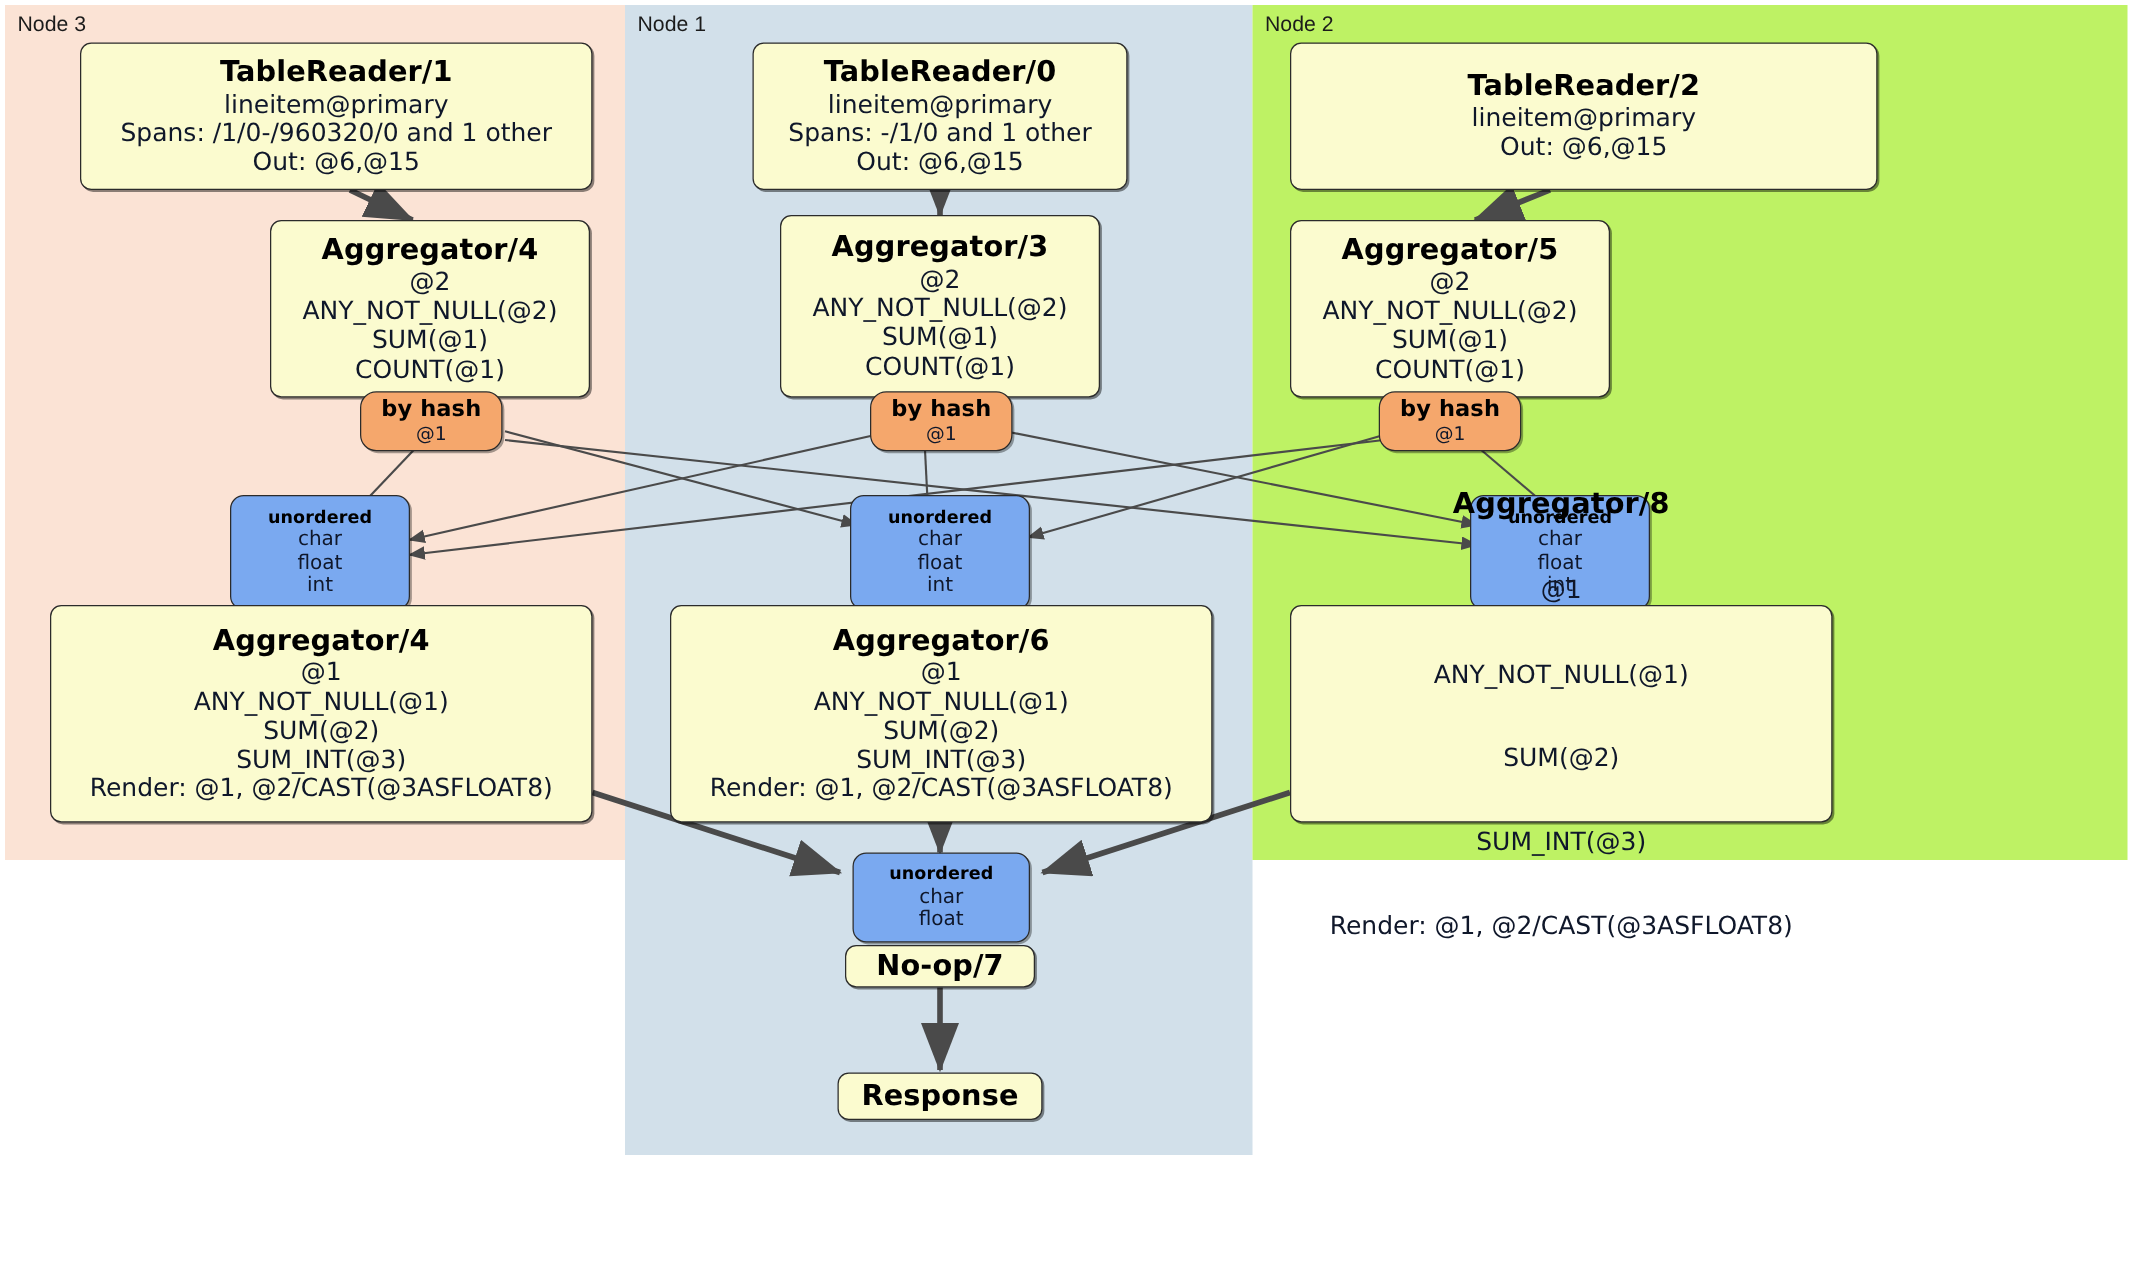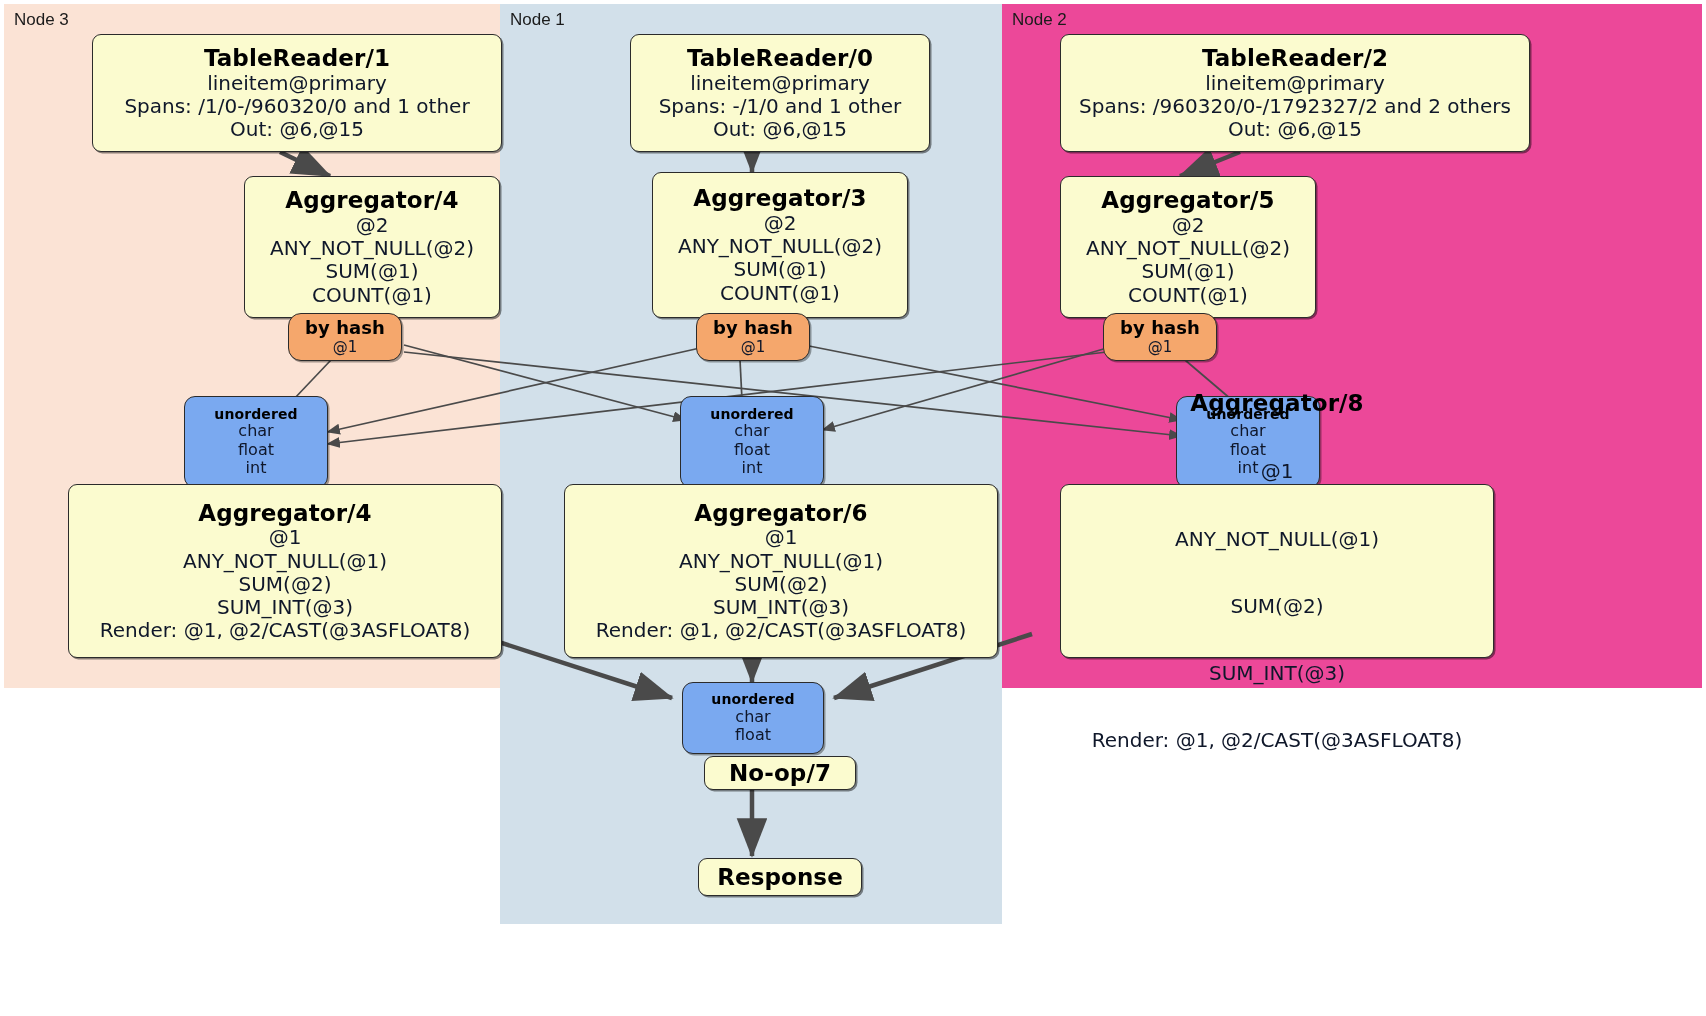--- a/index.html
+++ b/index.html
@@ -8,21 +8,21 @@
 
   .node-panel{position:absolute;box-sizing:border-box;}
   .panel-label{position:absolute;left:10px;top:6px;font-size:17px;color:#1b1b1b;
     font-family:"Liberation Sans",sans-serif;white-space:nowrap;}
 
   svg.edges{position:absolute;left:0;top:0;width:1706px;height:1016px;pointer-events:none;}
 
   .box{position:absolute;box-sizing:border-box;border:1.6px solid #2b2b2b;
        display:flex;flex-direction:column;align-items:center;justify-content:center;
        text-align:center;line-height:1.16;}
-  .proc{background:#fbfbcf;border-radius:9px;box-shadow:1.5px 1.5px 0 rgba(0,0,0,.45);margin-left:28px;}
+  .proc{background:#fbfbcf;border-radius:9px;box-shadow:1.5px 1.5px 0 rgba(0,0,0,.45);}
   .router{background:#f5a76c;border-radius:13px;box-shadow:1.5px 1.5px 0 rgba(0,0,0,.35);}
   .receiver{background:#7aa9f0;border-radius:11px;box-shadow:1.5px 1.5px 0 rgba(0,0,0,.35);}
 
   .ttl{font-weight:bold;font-size:23px;color:#000;letter-spacing:.1px;}
   .ln{font-size:20px;color:#0f172a;}
   .router .ttl{font-size:18px;}
   .router .ln{font-size:15px;}
   .receiver .ttl{font-size:14px;}
   .receiver .ln{font-size:16px;}
 </style>
@@ -30,21 +30,21 @@
 <body>
 
 <div id="stage">
 
   <div class="node-panel" style="left:4px;top:4px;width:496px;height:684px;background:#fbe3d5;">
     <span class="panel-label">Node 3</span>
   </div>
   <div class="node-panel" style="left:500px;top:4px;width:502px;height:920px;background:#d2e0ea;">
     <span class="panel-label">Node 1</span>
   </div>
-  <div class="node-panel" style="left:1002px;top:4px;width:700px;height:684px;background:#ec4899;">
+  <div class="node-panel" style="left:1002px;top:4px;width:700px;height:684px;background:#bef264;">
     <span class="panel-label">Node 2</span>
   </div>
 
   <svg class="edges" viewBox="0 0 1706 1016">
     <defs>
       <marker id="ah" markerWidth="9" markerHeight="9" refX="7.6" refY="3.2" orient="auto" markerUnits="strokeWidth">
         <path d="M0,0 L8,3.2 L0,6.4 z" fill="#4a4a4a"></path>
       </marker>
       <marker id="ahT" markerWidth="10" markerHeight="10" refX="8.4" refY="3.4" orient="auto" markerUnits="strokeWidth">
         <path d="M0,0 L8.8,3.4 L0,6.8 z" fill="#4a4a4a"></path>
@@ -87,21 +87,20 @@
   <div class="box proc" style="left:602px;top:34px;width:300px;height:118px;">
     <div class="ttl">TableReader/0</div>
     <div class="ln">lineitem@primary</div>
     <div class="ln">Spans: -/1/0 and 1 other</div>
     <div class="ln">Out: @6,@15</div>
   </div>
 
   <div class="box proc" style="left:1032px;top:34px;width:470px;height:118px;">
     <div class="ttl">TableReader/2</div>
     <div class="ln">lineitem@primary</div>
-    <div class="ln">Spans: /960320/0-/1792327/2 and 2 others</div>
     <div class="ln">Out: @6,@15</div>
   </div>
 
   <div class="box proc" style="left:216px;top:176px;width:256px;height:142px;">
     <div class="ttl">Aggregator/4</div>
     <div class="ln">@2</div>
     <div class="ln">ANY_NOT_NULL(@2)</div>
     <div class="ln">SUM(@1)</div>
     <div class="ln">COUNT(@1)</div>
   </div>

